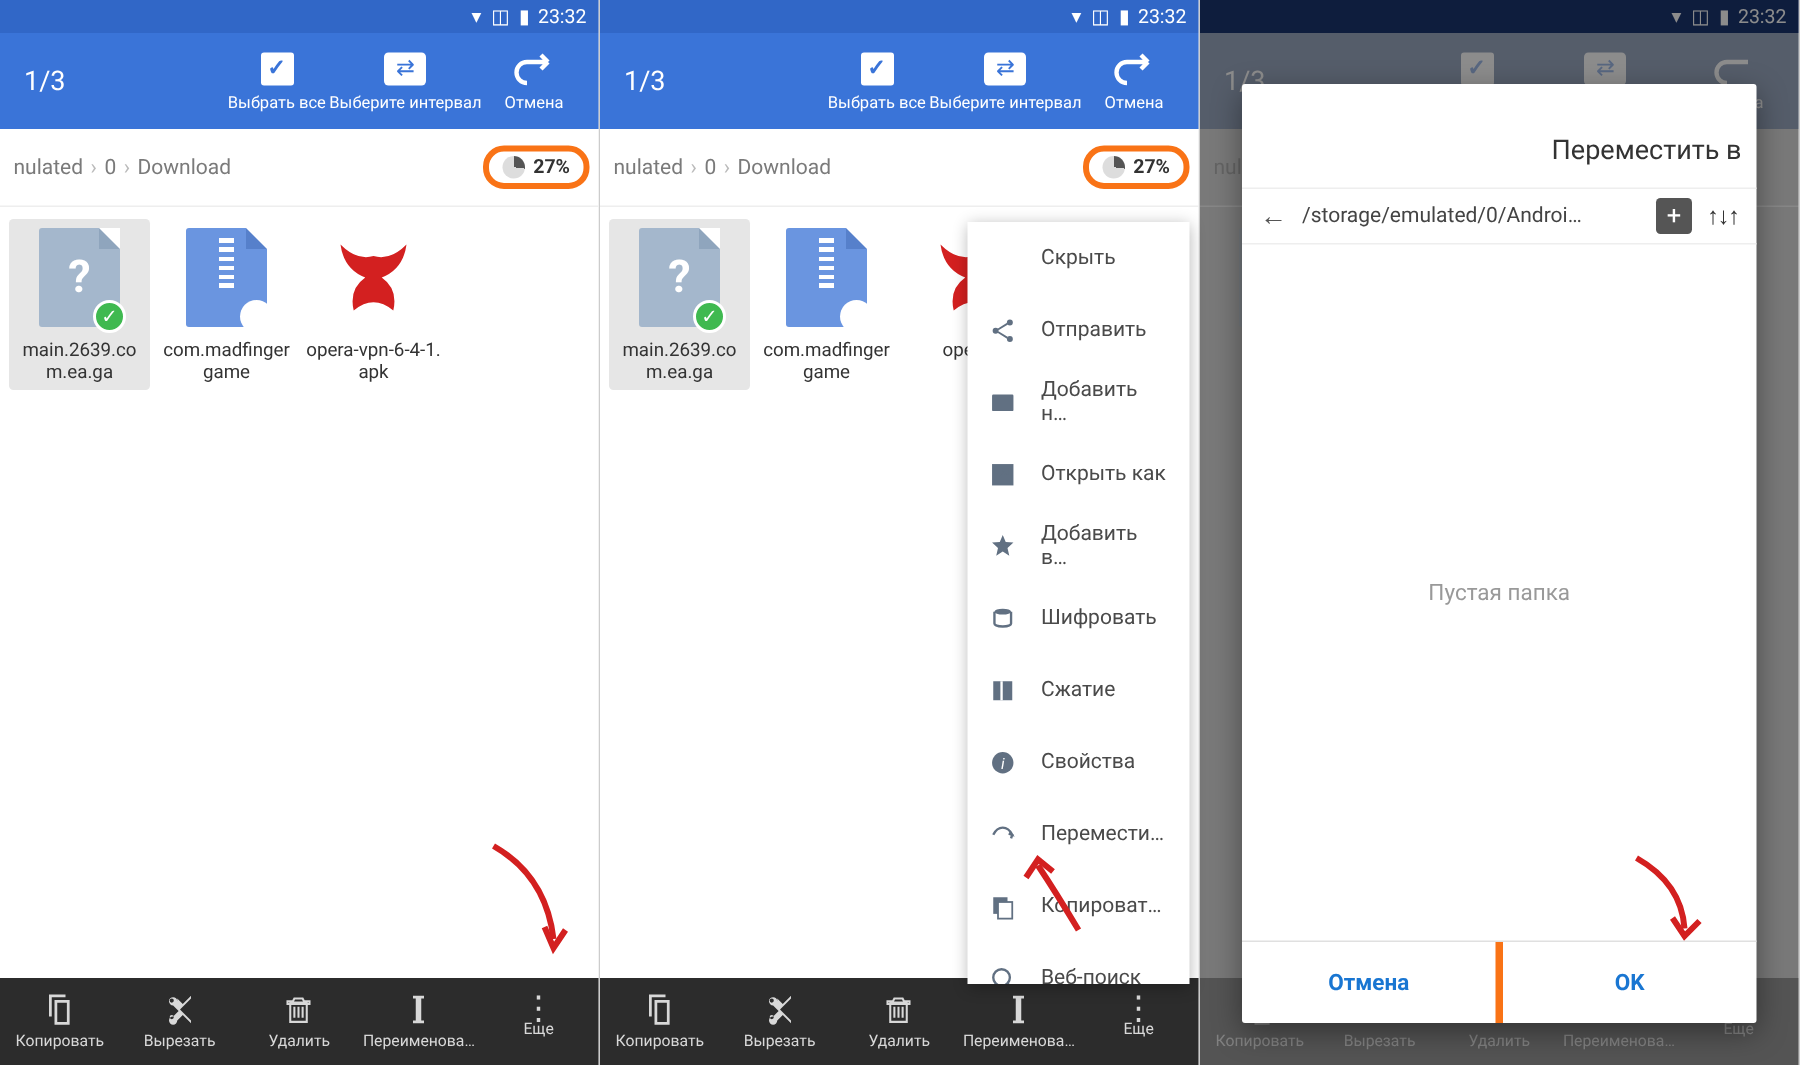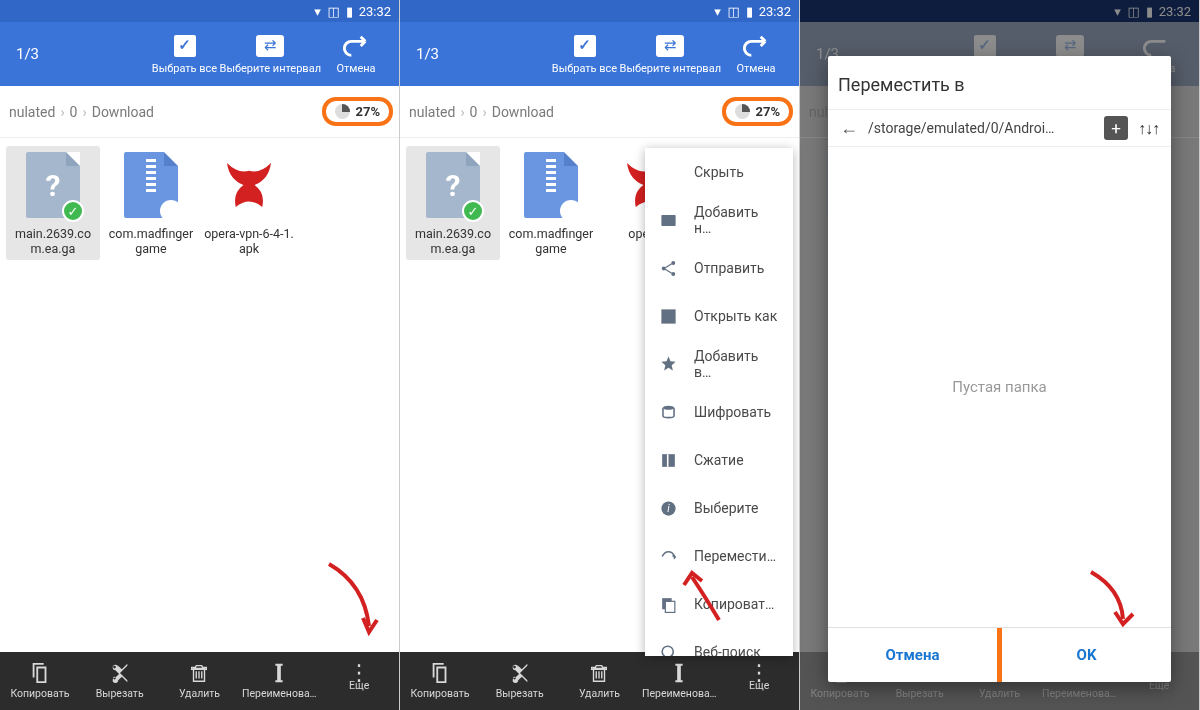--- a/index.html
+++ b/index.html
@@ -3,21 +3,21 @@
 <meta charset="utf-8">
 <style>
 *{box-sizing:border-box;margin:0;padding:0;font-family:Roboto,Arial,sans-serif}
 body{background:#e8e8e8;display:flex;width:1200px;height:710px;overflow:hidden}
 .screen{width:400px;height:710px;background:#fff;position:relative;border-right:1px solid #ccc;display:flex;flex-direction:column}
 .statusbar{height:22px;background:#3167c7;color:#fff;display:flex;justify-content:flex-end;align-items:center;padding:0 8px;font-size:13px;gap:2px}
 .statusbar.dark{background:#1a3570}
 .s-icon{width:14px;height:14px;display:inline-flex;align-items:center;justify-content:center}
 .header{height:64px;background:#3a74d8;color:#fff;display:flex;align-items:center;padding:0 8px}
 .header.dimmed{background:#304d7f}
-.selcount{font-size:15px;margin-left:8px;margin-right:auto}
+.selcount{font-size:18px;margin-left:8px;margin-right:auto}
 .hbtn{display:flex;flex-direction:column;align-items:center;justify-content:center;min-width:70px;font-size:11px;line-height:13px;text-align:center;gap:4px}
 .hbtn-icon{width:28px;height:24px;display:flex;align-items:center;justify-content:center}
 .chk{width:22px;height:22px;background:#fff;border-radius:2px;display:flex;align-items:center;justify-content:center;color:#3a74d8;font-weight:bold;font-size:15px}
 .swap{width:30px;height:22px;background:#fff;border-radius:3px;display:flex;align-items:center;justify-content:center;color:#3a74d8;font-size:15px}
 .breadcrumb{height:52px;display:flex;align-items:center;padding:0 6px;color:#7a7a7a;font-size:14px;border-bottom:1px solid #eee;background:#fff}
 .breadcrumb.dimmed{background:#b8b8b8;color:#6a6a6a}
 .crumb{padding:0 3px}
 .chev{color:#bbb;padding:0 2px}
 .pie{margin-left:auto;display:flex;align-items:center;gap:5px;border:4px solid #f97316;border-radius:14px;padding:3px 9px;font-weight:bold;color:#333;font-size:13px}
 .pie-ic{width:15px;height:15px;border-radius:50%;background:conic-gradient(#555 0 97deg,#ddd 97deg 360deg)}
@@ -40,21 +40,21 @@
 .bottombar{height:58px;background:#2c2c2c;display:flex;color:#d8d8d8}
 .bbtn{flex:1;display:flex;flex-direction:column;align-items:center;justify-content:center;gap:3px;font-size:10.5px}
 .bbtn svg{width:22px;height:22px;fill:#d8d8d8}
 .more{font-size:22px;line-height:6px}
 .arrow{position:absolute;pointer-events:none}
 .menu{position:absolute;right:6px;top:148px;width:148px;bottom:54px;background:#fff;box-shadow:0 2px 10px rgba(0,0,0,.3);overflow:hidden;z-index:5}
 .mitem{height:48px;display:flex;align-items:center;padding:0 14px;gap:16px;color:#4a4a4a;font-size:14px}
 .mitem svg{width:19px;height:19px;fill:#617082;flex-shrink:0}
 .overlay{position:absolute;inset:0;background:rgba(0,0,0,.45);z-index:3}
 .dialog{position:absolute;left:28px;right:28px;top:56px;bottom:28px;background:#fff;z-index:5;display:flex;flex-direction:column;border-radius:2px;box-shadow:0 6px 20px rgba(0,0,0,.4)}
-.dtitle{text-align:left;font-size:18px;padding:18px 10px 14px;color:#333}
+.dtitle{text-align:right;font-size:18px;padding:34px 10px 14px;color:#333}
 .dpath{display:flex;align-items:center;padding:6px 12px;gap:10px;border-bottom:1px solid #eee;border-top:1px solid #eee}
 .dpath-txt{flex:1;font-size:14px;color:#444;overflow:hidden;white-space:nowrap;text-overflow:ellipsis}
 .plus{width:24px;height:24px;background:#555;color:#fff;display:flex;align-items:center;justify-content:center;border-radius:3px;font-size:17px}
 .sortbtn{font-size:16px;color:#333;letter-spacing:-1px}
 .dempty{flex:1;display:flex;align-items:center;justify-content:center;color:#999;font-size:15px}
 .dbtns{display:flex;border-top:1px solid #e0e0e0}
 .dbtn{flex:1;height:54px;display:flex;align-items:center;justify-content:center;color:#1976d2;font-weight:bold;font-size:15px}
 .dbtn+.dbtn{border-left:5px solid #f97316}
 .dim{opacity:.48}
 </style>
@@ -229,34 +229,34 @@
 </div>
 <div class="menu">
 <div class="mitem">
         <svg viewBox="0 0 24 24">
           <path d="M3 8h12M3 12h18M3 16h12"></path>
         </svg>
         <span>Скрыть</span>
       </div>
 <div class="mitem">
         <svg viewBox="0 0 24 24">
-          <rect x="3" y="5" width="18" height="14" rx="1"></rect>
-        </svg>
-        <span>Добавить н…</span>
-      </div>
-<div class="mitem">
-        <svg viewBox="0 0 24 24">
           <circle cx="18" cy="5" r="2.5"></circle>
           <circle cx="6" cy="12" r="2.5"></circle>
           <circle cx="18" cy="19" r="2.5"></circle>
           <path d="M8 11l8-5M8 13l8 5" stroke="#617082" stroke-width="1.5" fill="none"></path>
         </svg>
         <span>Отправить</span>
       </div>
 <div class="mitem">
+        <svg viewBox="0 0 24 24">
+          <rect x="3" y="5" width="18" height="14" rx="1"></rect>
+        </svg>
+        <span>Добавить н…</span>
+      </div>
+<div class="mitem">
         <svg viewBox="0 0 24 24" fill="none" stroke="#617082" stroke-width="2">
           <rect x="4" y="4" width="16" height="16"></rect>
           <path d="M10 14l6-6M12 8h4v4"></path>
         </svg>
         <span>Открыть как</span>
       </div>
 <div class="mitem">
         <svg viewBox="0 0 24 24">
           <path d="M12 2l2.5 6 6.5.5-5 4.5 1.5 6.5L12 16l-5.5 3.5L8 13 3 8.5 9.5 8z"></path>
         </svg>
@@ -274,21 +274,21 @@
           <rect x="4" y="4" width="16" height="16"></rect>
           <path d="M11 4v16" stroke="#fff" stroke-width="2"></path>
         </svg>
         <span>Сжатие</span>
       </div>
 <div class="mitem">
         <svg viewBox="0 0 24 24">
           <circle cx="12" cy="12" r="9"></circle>
           <text x="12" y="17" text-anchor="middle" fill="#fff" font-size="13" font-style="italic">i</text>
         </svg>
-        <span>Выберите</span>
+        <span>Свойства</span>
       </div>
 <div class="mitem">
         <svg viewBox="0 0 24 24">
           <path d="M4 12c4-8 12-8 16 0l-3-1 3 1-1 3" fill="none" stroke="#617082" stroke-width="2"></path>
         </svg>
         <span>Перемести…</span>
       </div>
 <div class="mitem">
         <svg viewBox="0 0 24 24">
           <rect x="4" y="4" width="12" height="14"></rect>

